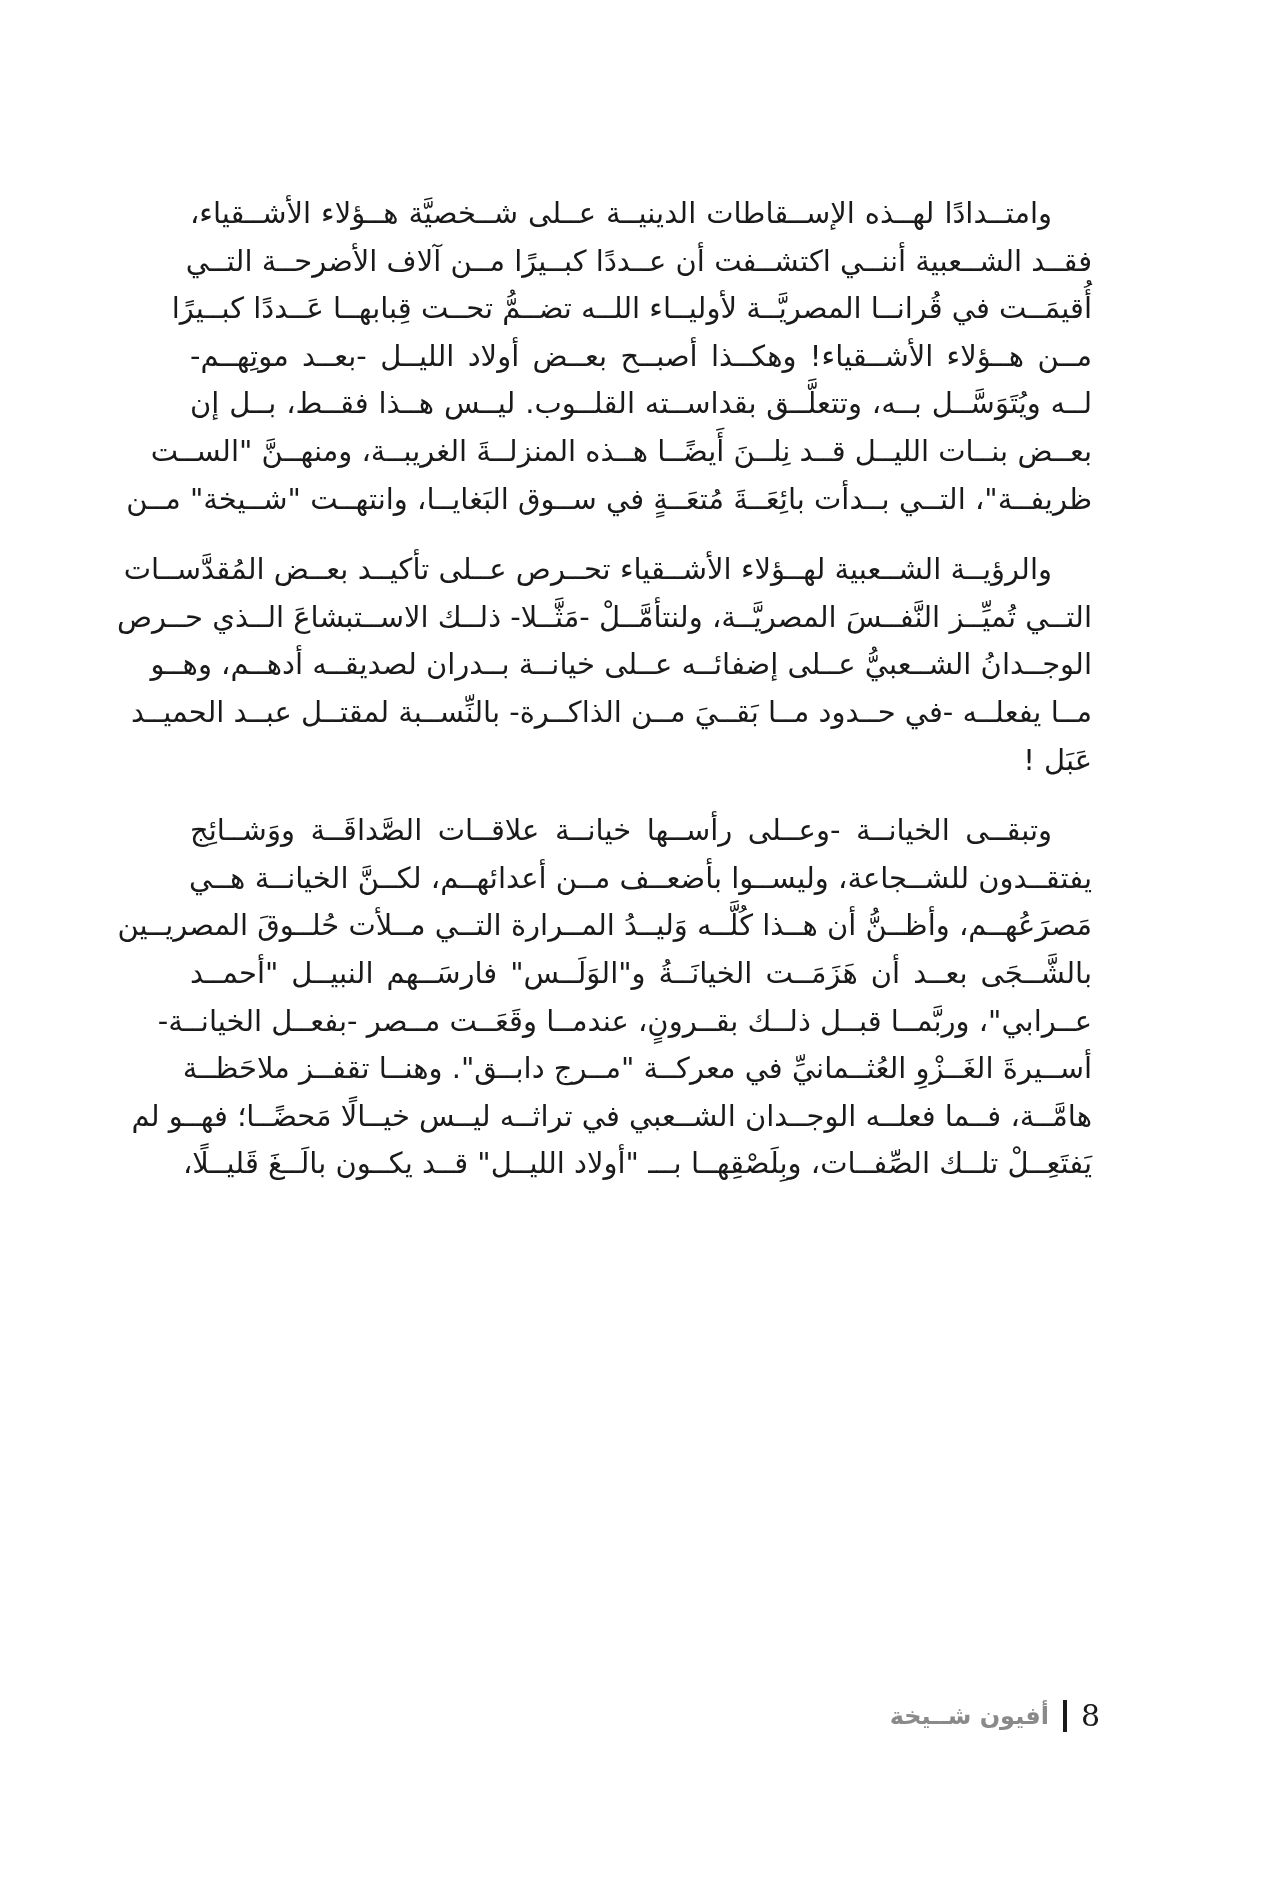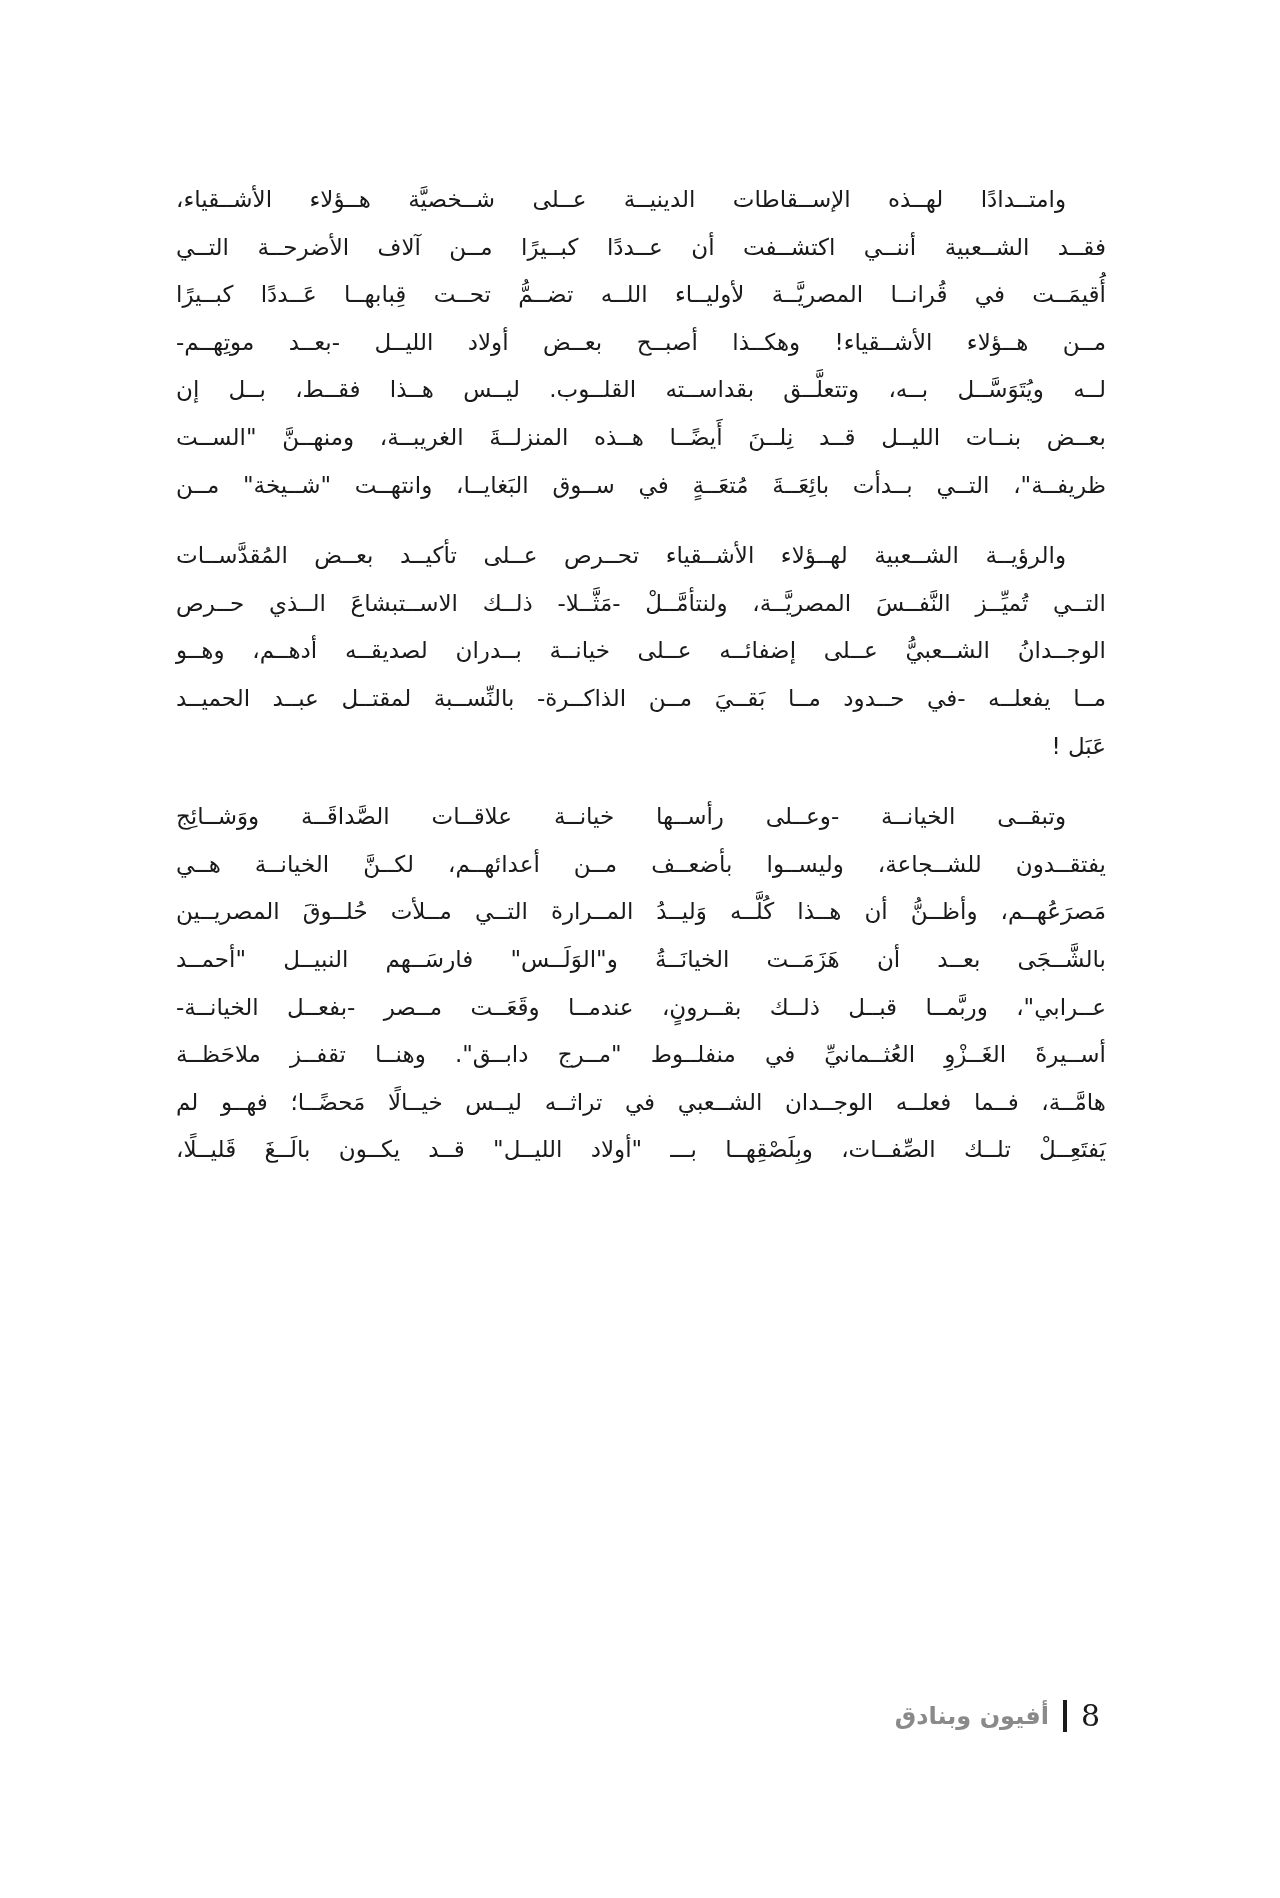--- a/index.html
+++ b/index.html
@@ -16,22 +16,22 @@
       color: #1a1a1a;
     }
     .page {
       position: absolute;
       left: 176px;
       width: 930px;
       top: 176px;
       direction: rtl;
     }
     .para {
-      margin: 0;
-      font-size: 23px;
+      margin: 14px;
+      font-size: 29px;
       line-height: 47.6px;
       text-align: justify;
       text-align-last: right;
     }
     .para .line {
       display: block;
       text-align: justify;
       text-align-last: justify;
       white-space: nowrap;
     }
@@ -91,23 +91,23 @@
     <span class="line">مــا يفعلــه -في حــدود مــا بَقــيَ مــن الذاكــرة- بالنِّســبة لمقتــل عبــد الحميــد</span>
     <span class="line last">عَبَل !</span>
   </p>
 
   <p class="para">
     <span class="line first">وتبقــى الخيانــة -وعــلى رأســها خيانــة علاقــات الصَّداقَــة ووَشــائِج</span>
     <span class="line">يفتقــدون للشــجاعة، وليســوا بأضعــف مــن أعدائهــم، لكــنَّ الخيانــة هــي</span>
     <span class="line">مَصرَعُهــم، وأظــنُّ أن هــذا كُلَّــه وَليــدُ المــرارة التــي مــلأت حُلــوقَ المصريــين</span>
     <span class="line">بالشَّــجَى بعــد أن هَزَمَــت الخيانَــةُ و"الوَلَــس" فارسَــهم النبيــل "أحمــد</span>
     <span class="line">عــرابي"، وربَّمــا قبــل ذلــك بقــرونٍ، عندمــا وقَعَــت مــصر -بفعــل الخيانــة-</span>
-    <span class="line">أســيرةَ الغَــزْوِ العُثــمانيِّ في منفلــوط "مــرج دابــق". وهنــا تقفــز ملاحَظــة</span>
+    <span class="line">أســيرةَ الغَــزْوِ العُثــمانيِّ في معركــة "مــرج دابــق". وهنــا تقفــز ملاحَظــة</span>
     <span class="line">هامَّــة، فــما فعلــه الوجــدان الشــعبي في تراثــه ليــس خيــالًا مَحضًــا؛ فهــو لم</span>
     <span class="line">يَفتَعِــلْ تلــك الصِّفــات، وبِلَصْقِهــا بـــ "أولاد الليــل" قــد يكــون بالَــغَ قَليــلًا،</span>
   </p>
 </div>
 
 <div class="footer">
   <span class="page-number">8</span>
   <span class="separator"></span>
-  <span class="book-title">أفيون وبنادق</span>
+  <span class="book-title">أفيون شــيخة</span>
 </div>
 
 </body></html>

